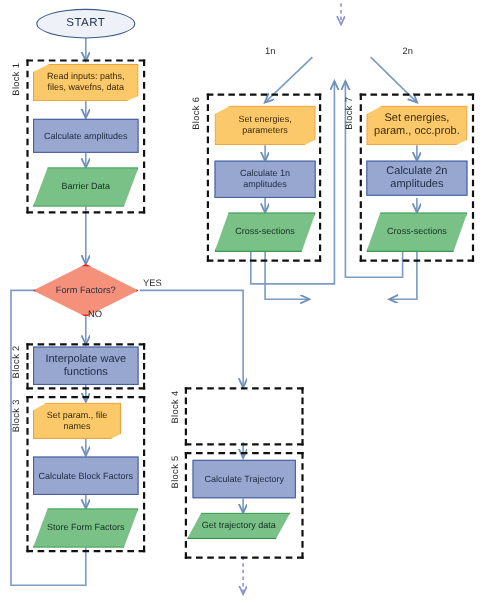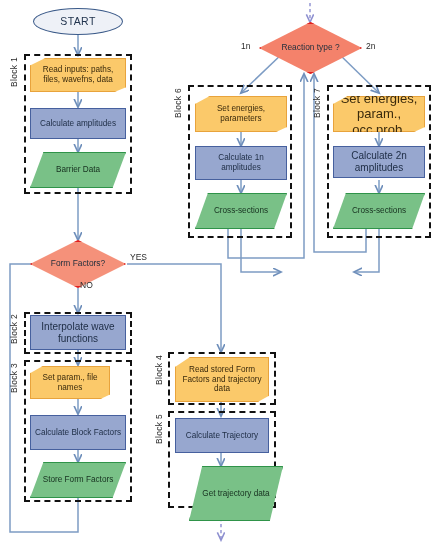--- a/index.html
+++ b/index.html
@@ -212,48 +212,42 @@
   <div class="node banner" style="left:30px;top:366px;width:80px;height:33px;font-size:8.2px;">
     <span>Set param., file names</span>
   </div>
   <div class="node proc" style="left:30px;top:415px;width:96px;height:35px;font-size:8.2px;">
     <span>Calculate Block Factors</span>
   </div>
   <div class="node data" style="left:30px;top:462px;width:96px;height:36px;font-size:8.2px;">
     <span>Store Form Factors</span>
   </div>
 
-  <div class="node banner" style="left:175px;top:357px;width:94px;height:45px;font-size:8.2px;">
-    <span>Read stored Form Factors and trajectory data</span>
-  </div>
 
   <div class="node proc" style="left:175px;top:418px;width:94px;height:35px;font-size:8.2px;">
     <span>Calculate Trajectory</span>
   </div>
-  <div class="node data" style="left:189px;top:466px;width:94px;height:55px;font-size:8.2px;">
+  <div class="node data" style="left:170px;top:466px;width:94px;height:24px;font-size:8.2px;">
     <span>Get trajectory data</span>
   </div>
 
-  <div class="node diamond" style="left:259px;top:22px;width:103px;height:52px;font-size:8.4px;">
-    <span>Reaction type ?</span>
-  </div>
   <div class="elabel" style="left:241px;top:41px;">1n</div>
   <div class="elabel" style="left:366px;top:41px;">2n</div>
 
   <div class="node banner" style="left:195px;top:96px;width:92px;height:36px;font-size:8.2px;">
     <span>Set energies, parameters</span>
   </div>
   <div class="node proc" style="left:195px;top:146px;width:92px;height:34px;font-size:8.2px;">
     <span>Calculate 1n amplitudes</span>
   </div>
   <div class="node data" style="left:195px;top:193px;width:92px;height:36px;font-size:8.2px;">
     <span>Cross-sections</span>
   </div>
 
-  <div class="node banner" style="left:333px;top:96px;width:92px;height:36px;font-size:13px;">
+  <div class="node banner" style="left:333px;top:96px;width:92px;height:36px;font-size:10px;">
     <span>Set energies, param., occ.prob.</span>
   </div>
   <div class="node proc" style="left:333px;top:146px;width:92px;height:32px;font-size:10px;">
     <span>Calculate 2n amplitudes</span>
   </div>
   <div class="node data" style="left:333px;top:193px;width:92px;height:36px;font-size:8.2px;">
     <span>Cross-sections</span>
   </div>
 
 

